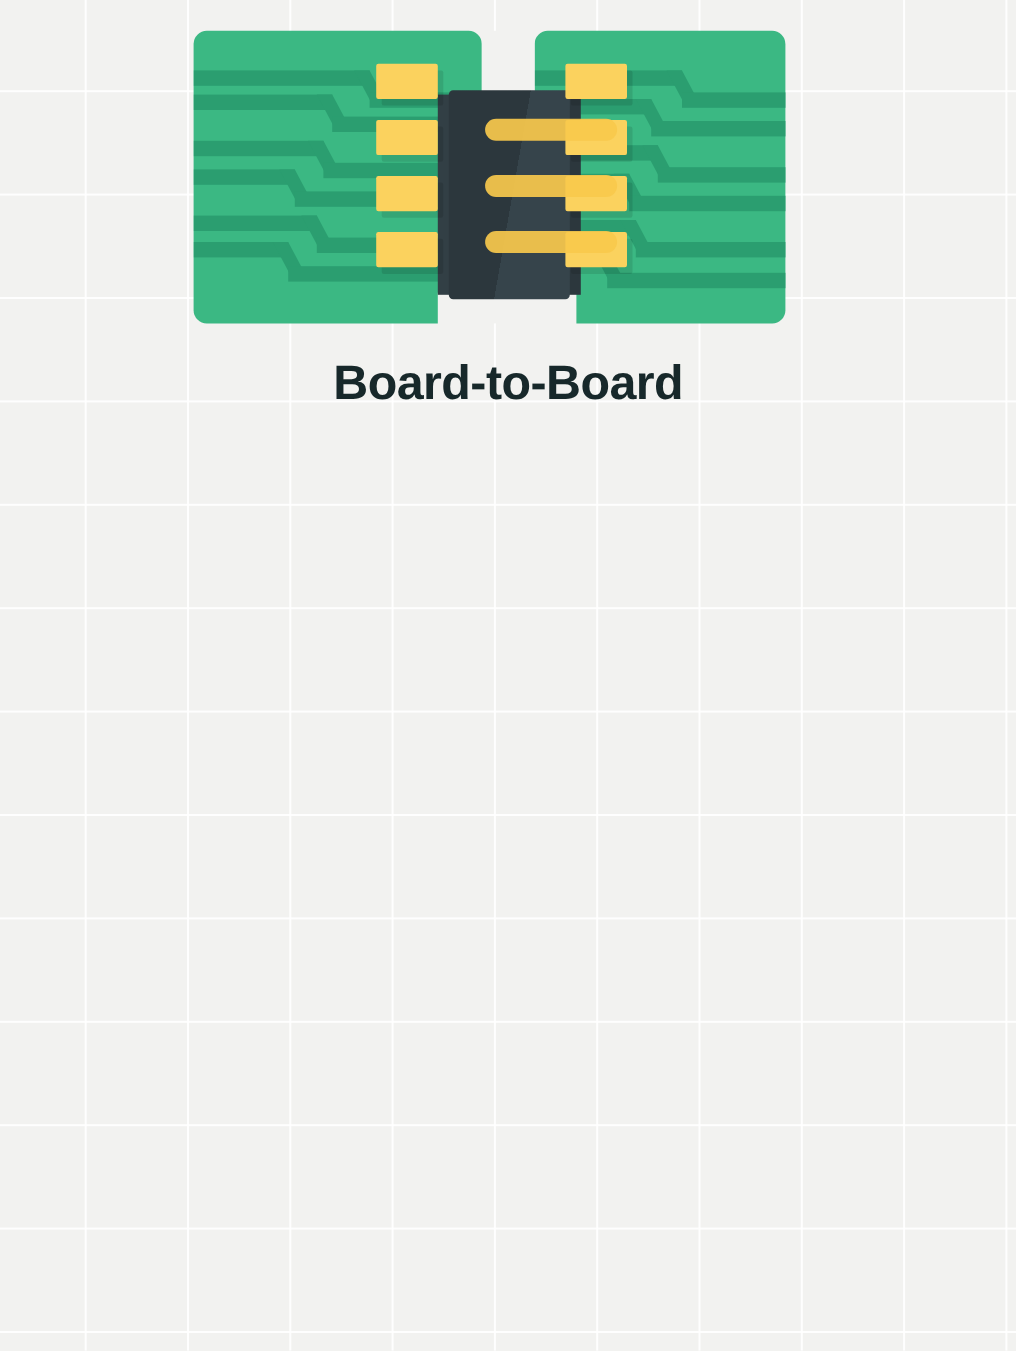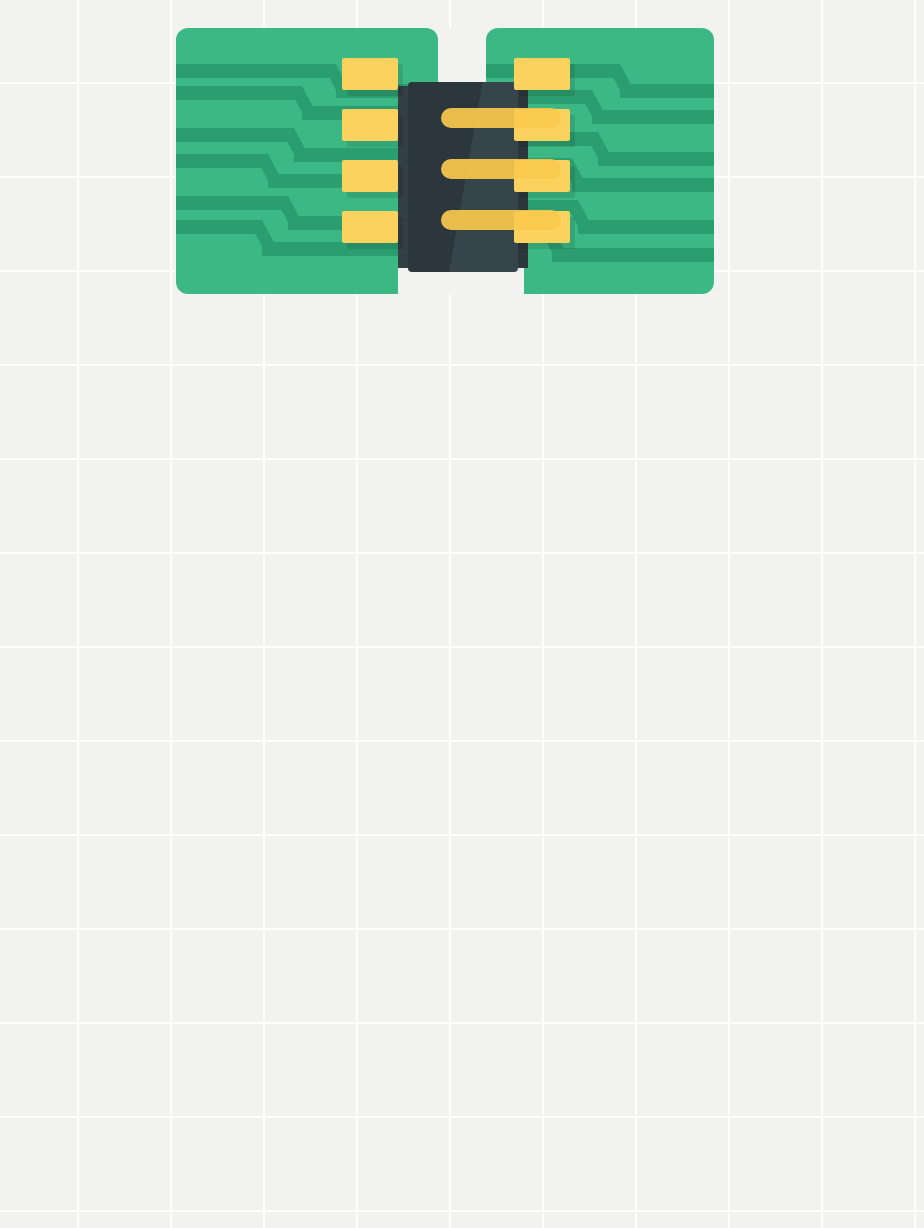--- a/index.html
+++ b/index.html
@@ -173,20 +173,21 @@
     <div class="pad" style="left:514px; top:109px; width:56px; height:32px; border-radius:2px;"></div>
     <div class="pad-sh" style="left:519px; top:166px; width:56px; height:32px; border-radius:2px;"></div>
     <div class="pad" style="left:514px; top:160px; width:56px; height:32px; border-radius:2px;"></div>
     <div class="pad-sh" style="left:519px; top:217px; width:56px; height:32px; border-radius:2px;"></div>
     <div class="pad" style="left:514px; top:211px; width:56px; height:32px; border-radius:2px;"></div>
 
     <div class="bpin" style="left:441px; top:108px; width:120px;"></div>
     <div class="bpin" style="left:441px; top:159px; width:120px;"></div>
     <div class="bpin" style="left:441px; top:210px; width:120px;"></div>
 
+    <div class="caption" style="top:324px; font-size:44px;">Board-to-Board</div>
   </div>
 
   <div class="panel stage" id="s2">
 
     
     
 
     
     
     

